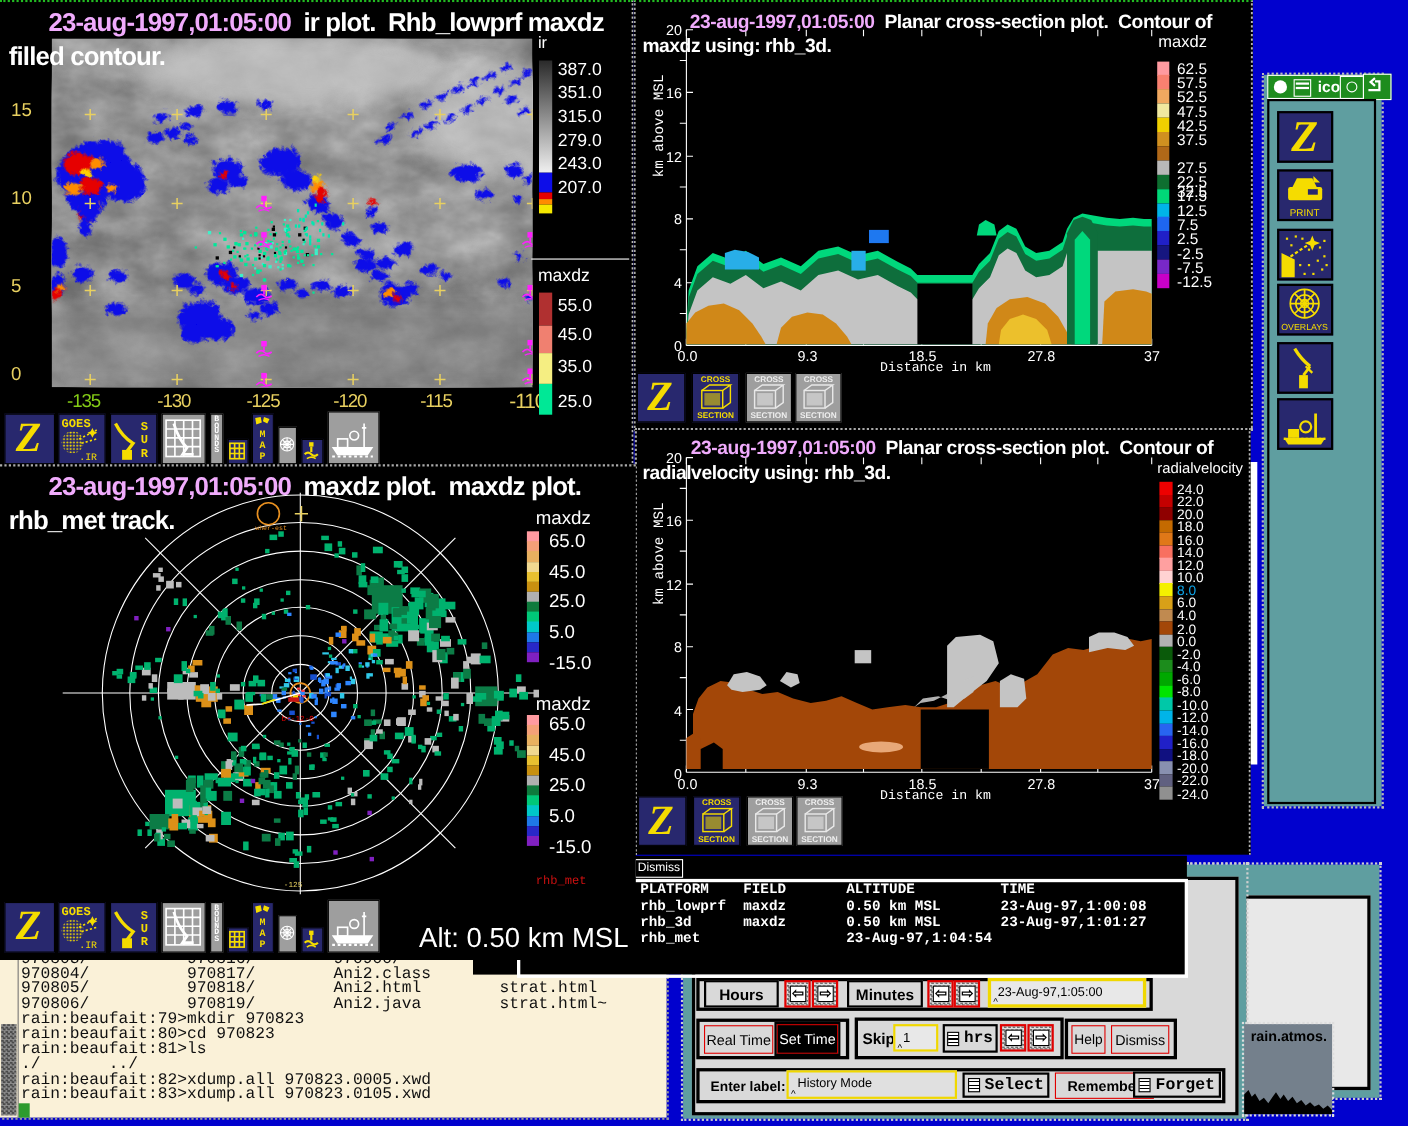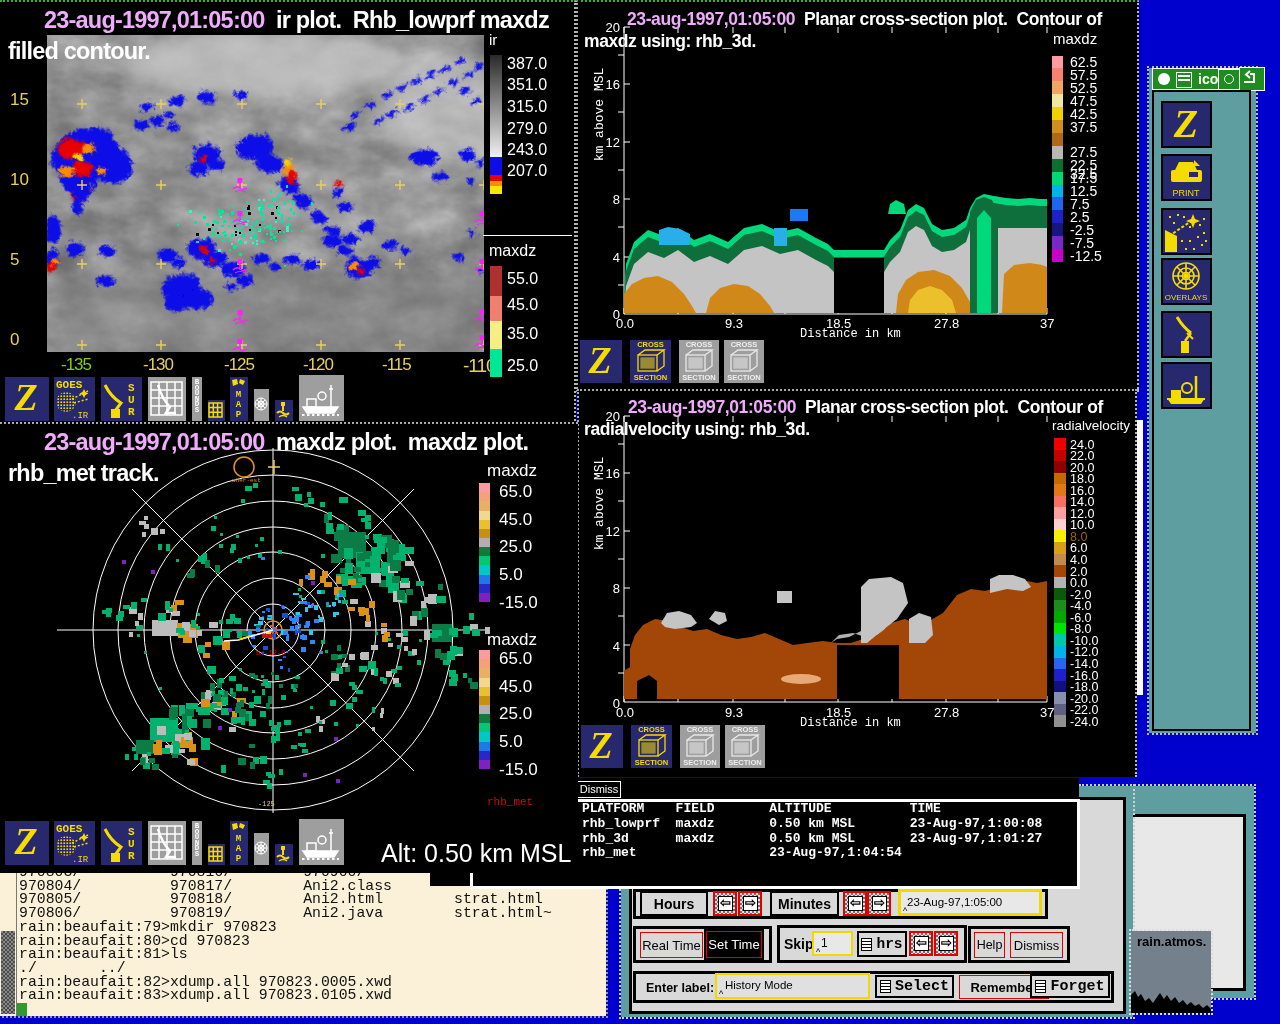--- a/index.html
+++ b/index.html
@@ -899,21 +899,21 @@
     <div class="abs" style="left:475px;top:312.7px;width:12px;height:11.8px;background:#606080;"></div>
     <div class="abs" style="left:475px;top:324.2px;width:12px;height:11.8px;background:#909090;"></div>
     <div class="abs" style="left:491px;top:46.5px;color:#fff;font-size:12.5px;">24.0</div>
     <div class="abs" style="left:491px;top:58.0px;color:#fff;font-size:12.5px;">22.0</div>
     <div class="abs" style="left:491px;top:69.6px;color:#fff;font-size:12.5px;">20.0</div>
     <div class="abs" style="left:491px;top:81.2px;color:#fff;font-size:12.5px;">18.0</div>
     <div class="abs" style="left:491px;top:92.7px;color:#fff;font-size:12.5px;">16.0</div>
     <div class="abs" style="left:491px;top:104.2px;color:#fff;font-size:12.5px;">14.0</div>
     <div class="abs" style="left:491px;top:115.8px;color:#fff;font-size:12.5px;">12.0</div>
     <div class="abs" style="left:491px;top:127.4px;color:#fff;font-size:12.5px;">10.0</div>
-    <div class="abs" style="left:491px;top:138.9px;color:#a16207;font-size:12.5px;">8.0</div>
+    <div class="abs" style="left:491px;top:138.9px;color:#0ea5e9;font-size:12.5px;">8.0</div>
     <div class="abs" style="left:491px;top:150.4px;color:#fff;font-size:12.5px;">6.0</div>
     <div class="abs" style="left:491px;top:162.0px;color:#fff;font-size:12.5px;">4.0</div>
     <div class="abs" style="left:491px;top:173.6px;color:#fff;font-size:12.5px;">2.0</div>
     <div class="abs" style="left:491px;top:185.1px;color:#fff;font-size:12.5px;">0.0</div>
     <div class="abs" style="left:491px;top:196.7px;color:#fff;font-size:12.5px;">-2.0</div>
     <div class="abs" style="left:491px;top:208.2px;color:#fff;font-size:12.5px;">-4.0</div>
     <div class="abs" style="left:491px;top:219.8px;color:#fff;font-size:12.5px;">-6.0</div>
     <div class="abs" style="left:491px;top:231.3px;color:#fff;font-size:12.5px;">-8.0</div>
     <div class="abs" style="left:491px;top:242.9px;color:#fff;font-size:12.5px;">-10.0</div>
     <div class="abs" style="left:491px;top:254.4px;color:#fff;font-size:12.5px;">-12.0</div>

